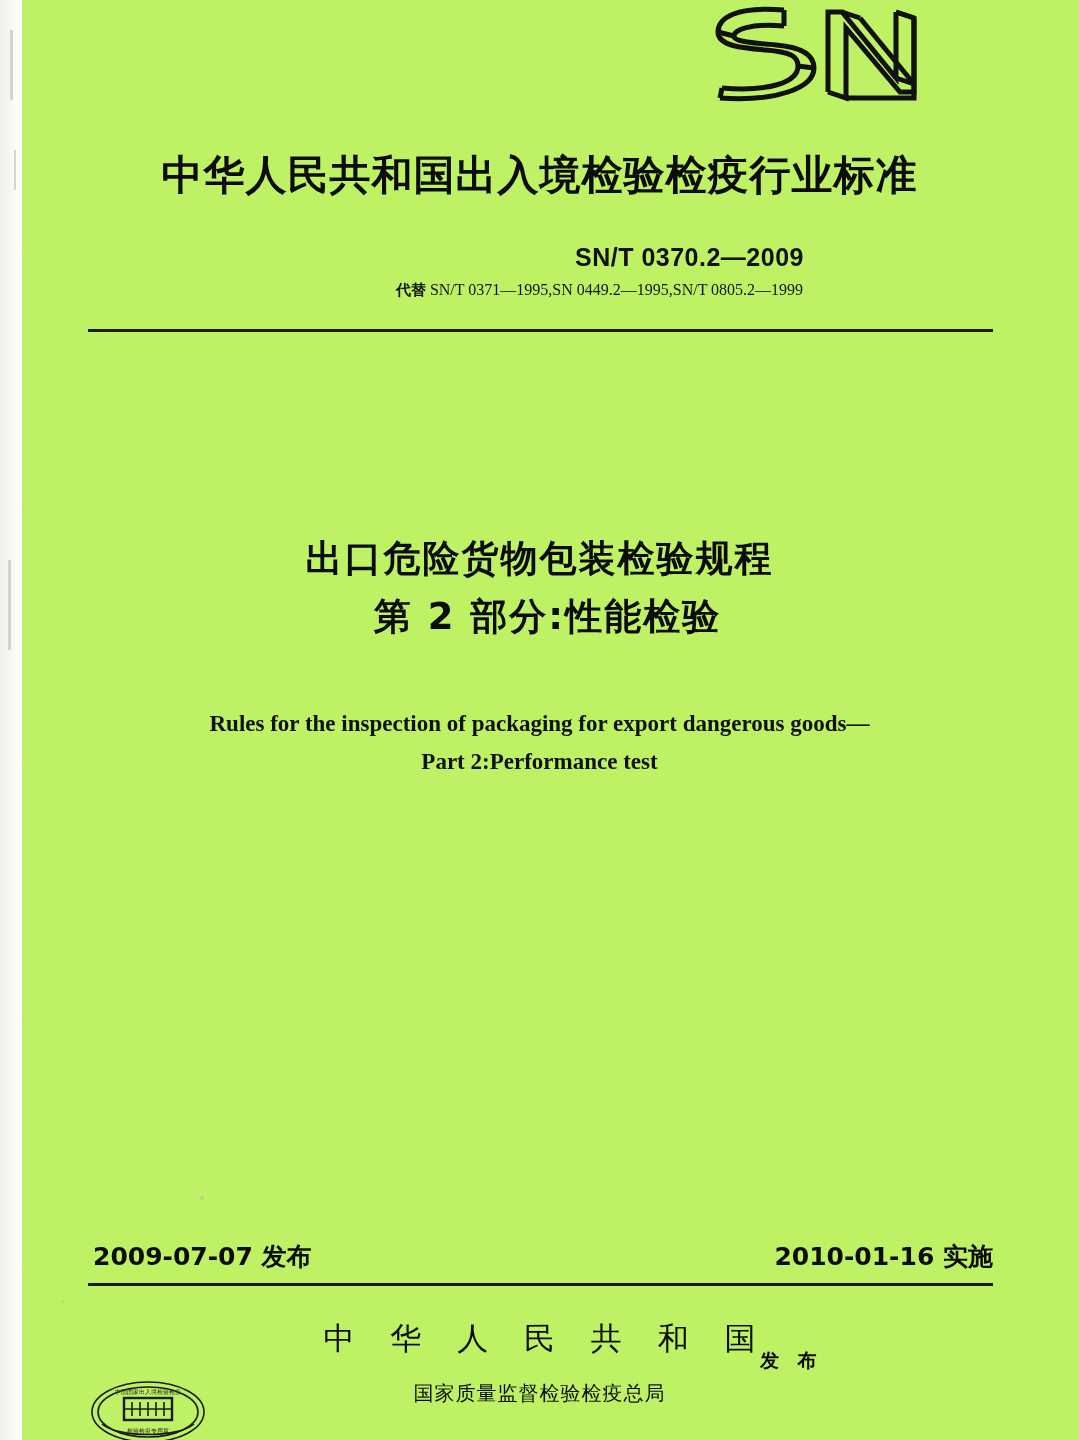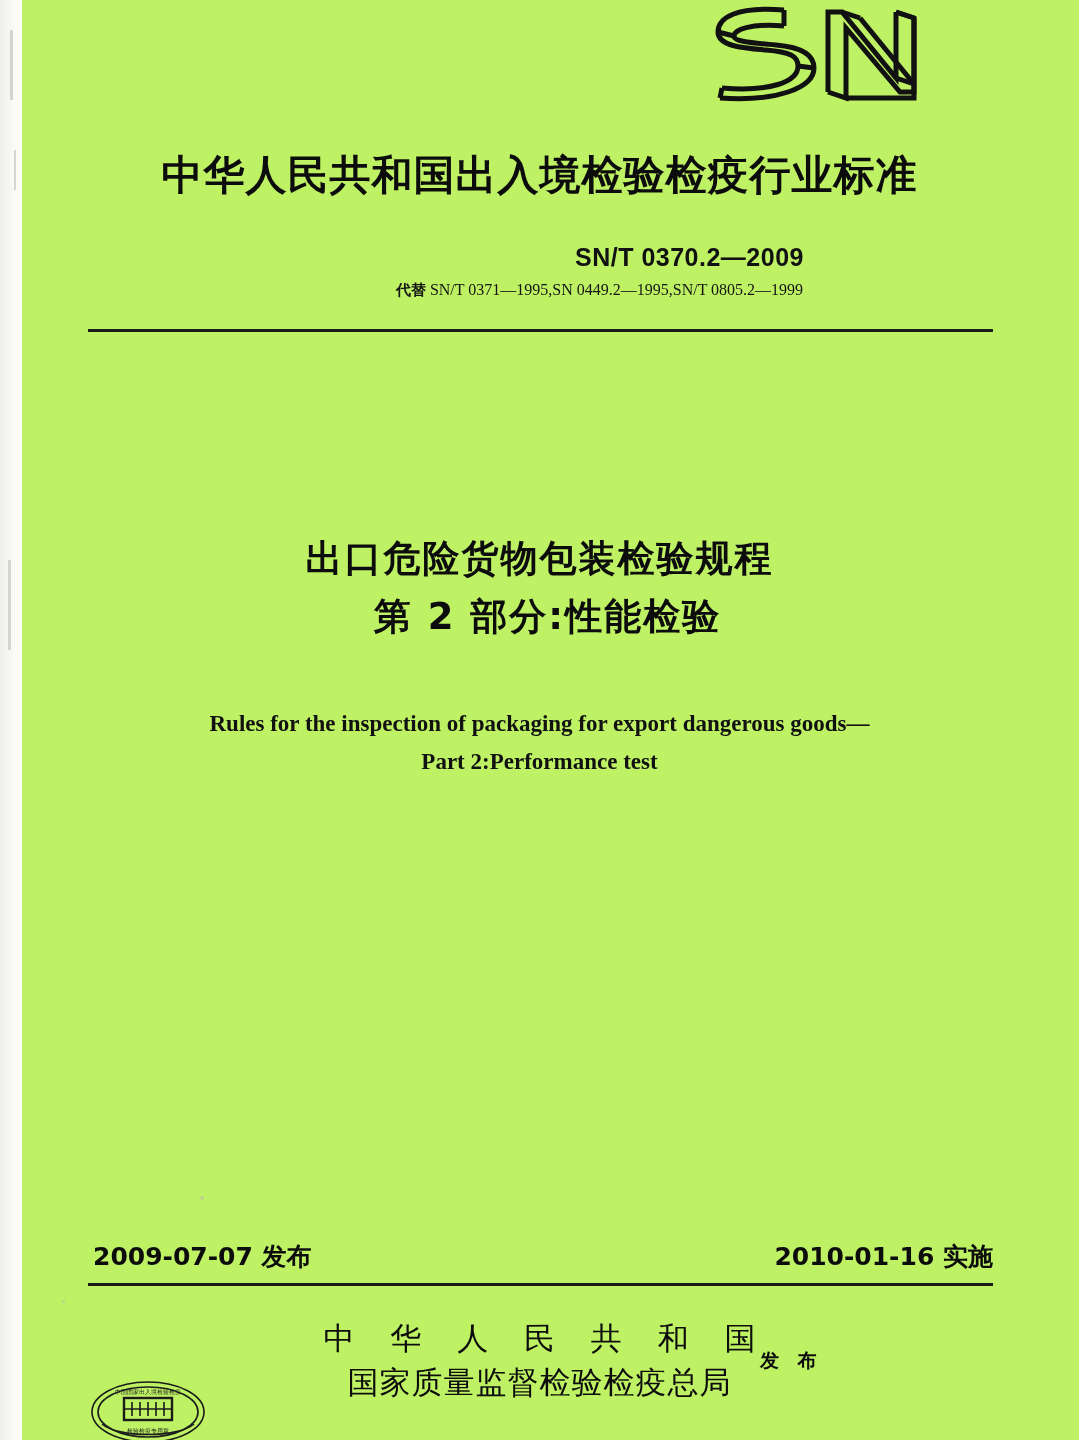--- a/index.html
+++ b/index.html
@@ -155,24 +155,24 @@
     font-weight: 400;
     color: #0c0c0c;
   }
   .issuer .l1 {
     font-size: 31px;
     letter-spacing: 13px;
     padding-left: 13px;
     display: block;
   }
   .issuer .l2 {
-    font-size: 31px;
+    font-size: 20px;
     letter-spacing: 1px;
     display: block;
-    margin-top: 2px;
+    margin-top: 20px;
   }
   .issuer-publish {
     position: absolute;
     top: 1348px;
     left: 760px;
     font-family: "DejaVu Sans", sans-serif;
     font-weight: 700;
     font-size: 19px;
     letter-spacing: 6px;
     color: #0c0c0c;

